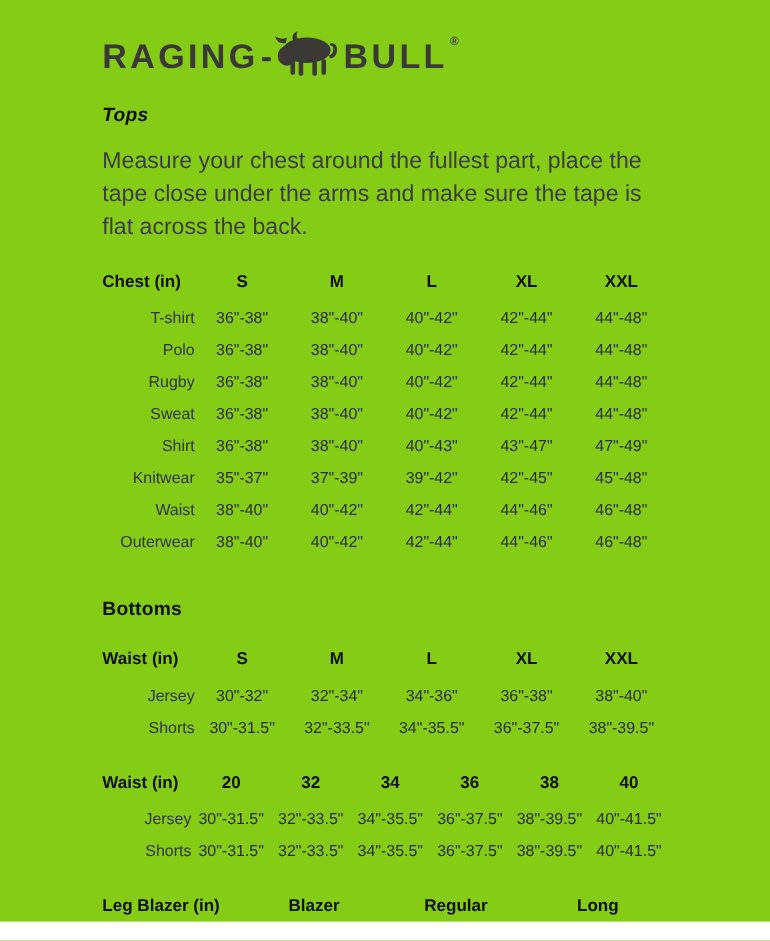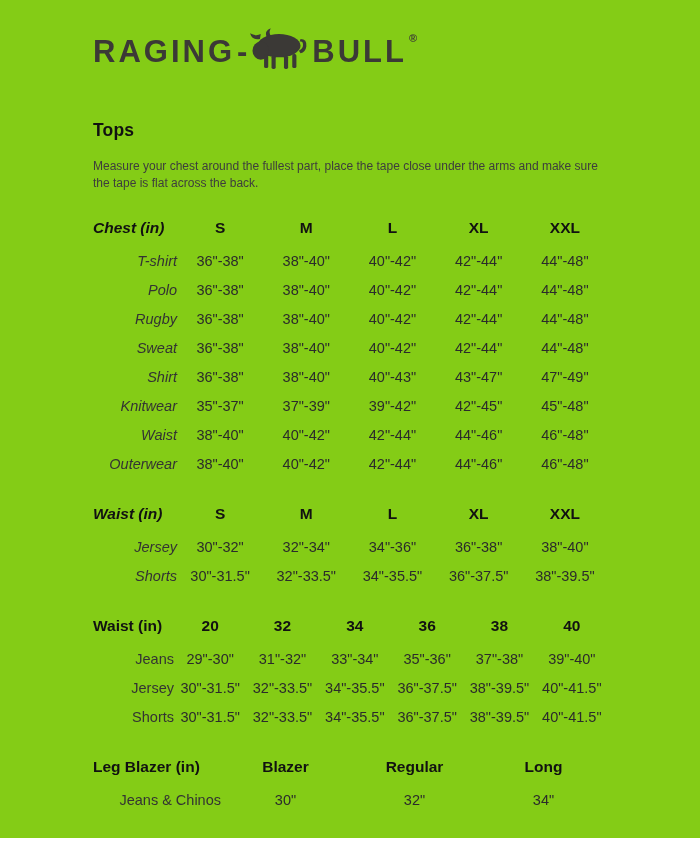--- a/index.html
+++ b/index.html
@@ -46,26 +46,26 @@
     margin-left: 2px;
   }
 
   
   .section-heading {
     font-size: 17.5px;
     font-weight: 700;
     color: #111111;
     letter-spacing: 0.2px;
   }
-  .tops-heading   { margin-top: 44px; }
+  .tops-heading   { margin-top: 18px; font-style: italic; }
   .bottoms-heading{ margin-top: 36px; }
   .description {
     margin-top: 17px;
     width: 505px;
-    font-size: 12px;
+    font-size: 21px;
     line-height: 1.42;
     color: #3d3d3d;
   }
 
   
   table.size-table {
     width: 515px;
     border-collapse: collapse;
     table-layout: fixed;
     margin-top: 22px;
@@ -82,21 +82,21 @@
   table.size-table td {
     font-size: 14.5px;
     font-weight: 400;
     color: #2b2b2b;
     text-align: center;
     padding: 6.5px 0;
     vertical-align: middle;
   }
   table.size-table td:first-child { text-align: right; color: #333333; }
 
-  .cols-5 th:first-child, .cols-5 td:first-child { width: 84px; font-style: italic; }
+  .cols-5 th:first-child, .cols-5 td:first-child { width: 84px; }
   .cols-6 th:first-child, .cols-6 td:first-child { width: 81px; }
   .cols-3 th:first-child, .cols-3 td:first-child { width: 128px; }
 
   .waist-number-table { margin-top: 26px; }
   .leg-length-table   { margin-top: 26px; }
 </style>
 </head>
 <body>
 
 <div class="page">
@@ -200,20 +200,21 @@
             <td>40"-42"</td>
             <td>42"-44"</td>
             <td>44"-46"</td>
             <td>46"-48"</td>
           </tr>
         </tbody>
       </table>
   </section>
 
   <section>
+    <h2 class="section-heading bottoms-heading">Bottoms</h2>
     <table class="size-table cols-5 waist-letter-table">
         <thead>
           <tr>
             <th>Waist (in)</th>
             <th>S</th>
             <th>M</th>
             <th>L</th>
             <th>XL</th>
             <th>XXL</th>
           </tr>
@@ -244,29 +245,20 @@
             <th>20</th>
             <th>32</th>
             <th>34</th>
             <th>36</th>
             <th>38</th>
             <th>40</th>
           </tr>
         </thead>
         <tbody>
           <tr>
-            <td>Jeans</td>
-            <td>29"-30"</td>
-            <td>31"-32"</td>
-            <td>33"-34"</td>
-            <td>35"-36"</td>
-            <td>37"-38"</td>
-            <td>39"-40"</td>
-          </tr>
-          <tr>
             <td>Jersey</td>
             <td>30"-31.5"</td>
             <td>32"-33.5"</td>
             <td>34"-35.5"</td>
             <td>36"-37.5"</td>
             <td>38"-39.5"</td>
             <td>40"-41.5"</td>
           </tr>
           <tr>
             <td>Shorts</td>

